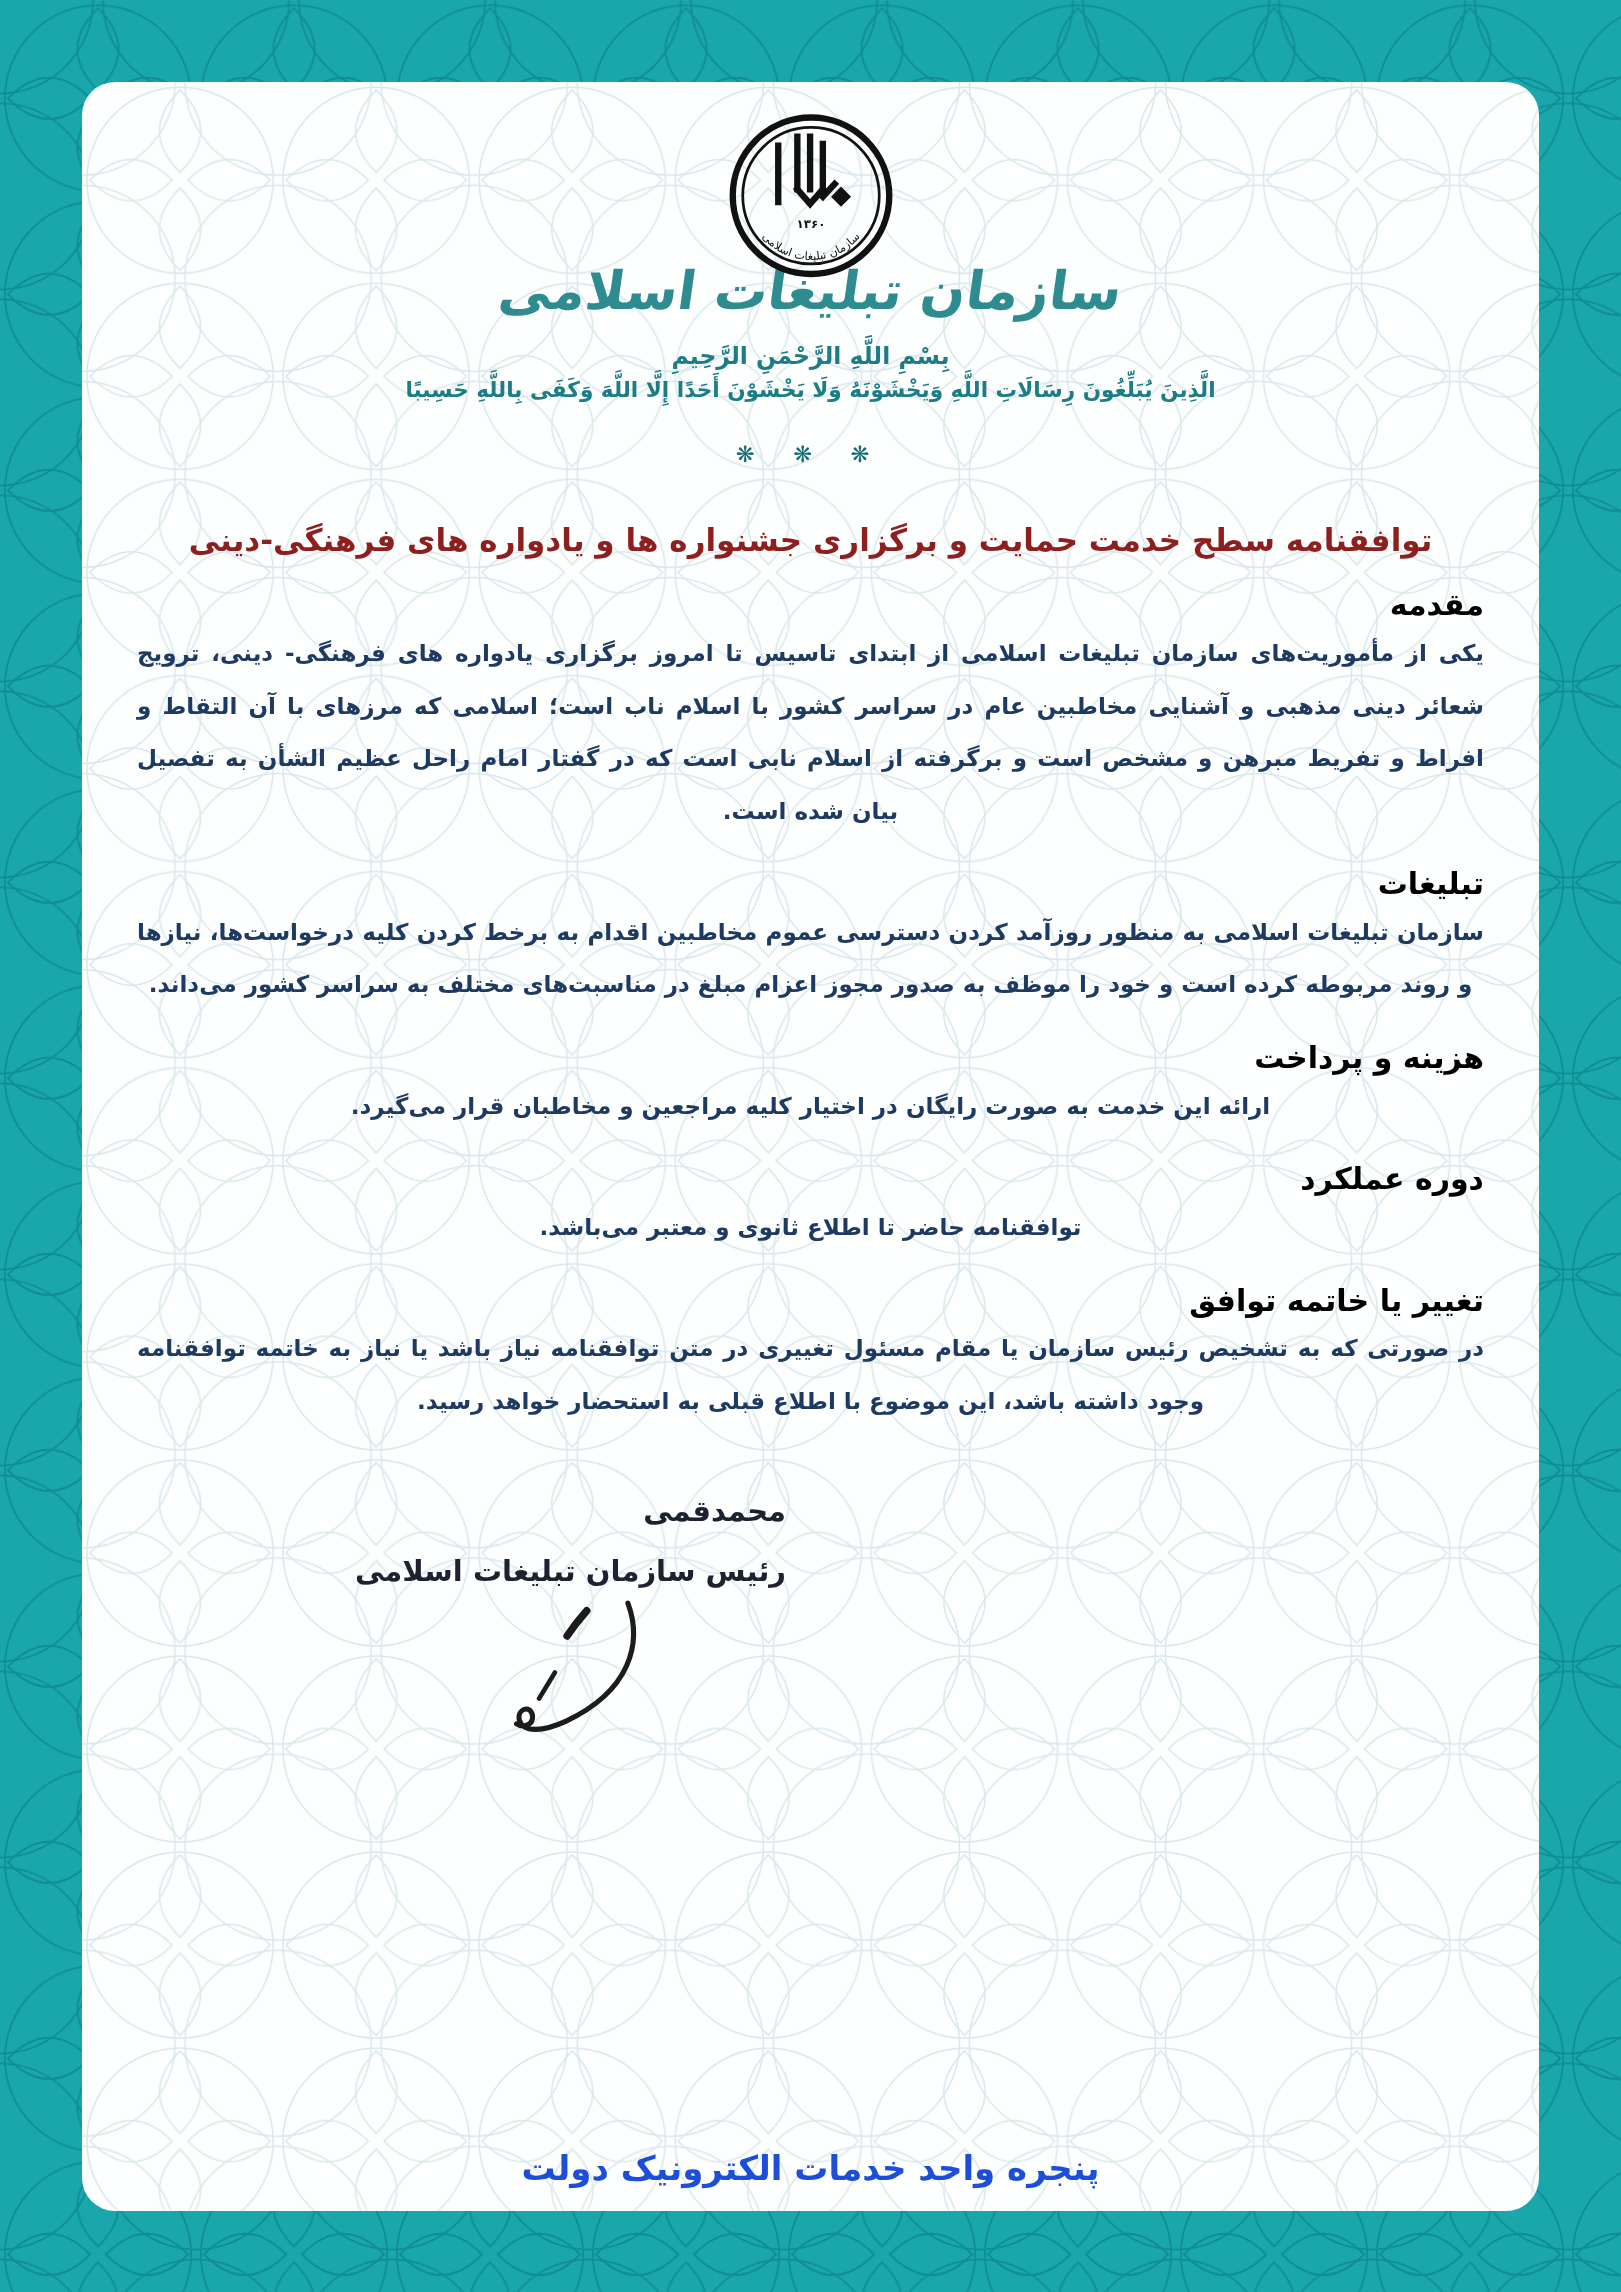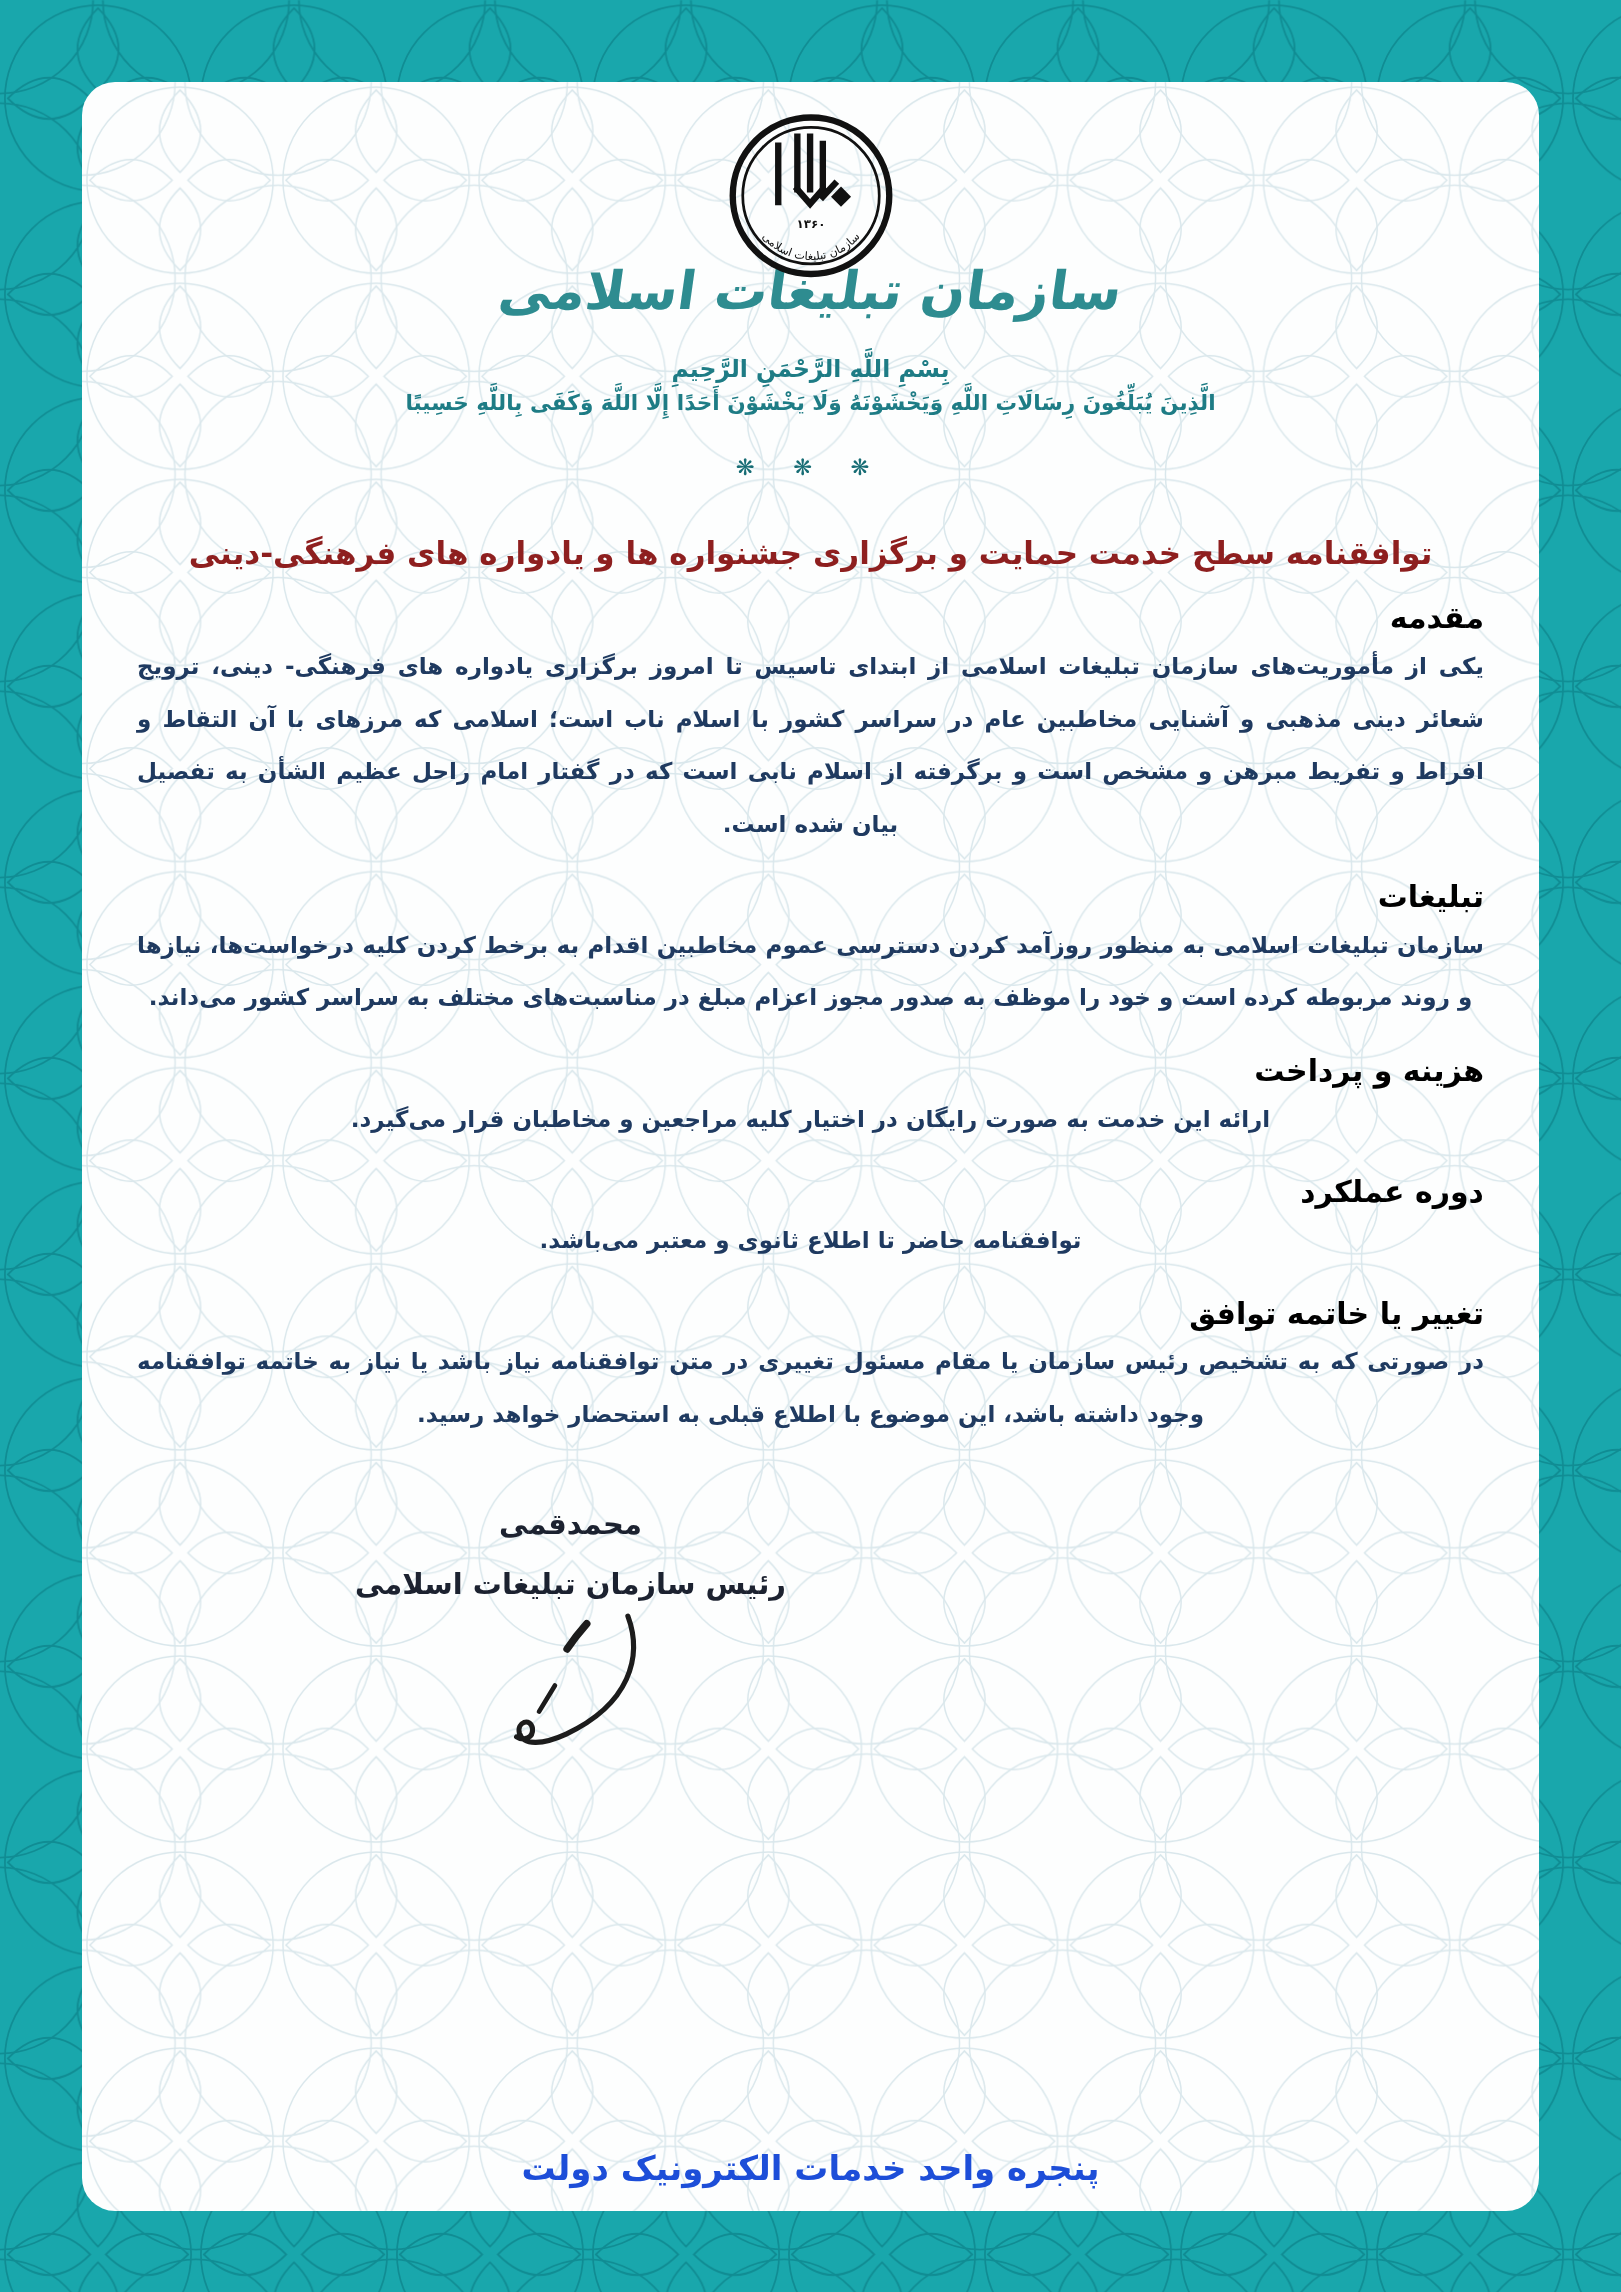--- a/index.html
+++ b/index.html
@@ -30,21 +30,21 @@
     text-align: center;
     margin-top: -41px;
     font-size: 53px;
     font-weight: bold;
     color: #2E8C90;
     transform: skewX(-8deg);
     letter-spacing: -2px;
     position: relative; z-index: 1;
   }
   .bismillah {
-    text-align: center; margin-top: 34px;
+    text-align: center; margin-top: 21px;
     font-size: 23.5px; font-weight: bold; color: #1E7C85;
   }
   .verse {
     text-align: center; margin-top: 7.8px;
     font-size: 21.6px; font-weight: bold; color: #1E7C85;
   }
   .stars {
     text-align: center; margin-top: 39px;
     font-size: 22.5px; color: #176D75; letter-spacing: 15.7px;
   }
@@ -60,21 +60,21 @@
   .section p {
     font-size: 23px; font-weight: bold; color: #1F3A60;
     line-height: 2.28;
     text-align: justify;
     text-align-last: center;
   }
   .signature {
     width: 431px;
     margin-top: 67px;
     margin-right: 698px;
-    text-align: center;
+    text-align: right;
   }
   .sig-name { font-size: 29px; font-weight: bold; color: #1C2230; }
   .sig-role { font-size: 29px; font-weight: bold; color: #1C2230; margin-top: 25.5px; }
   .sig-mark { margin: 3.9px auto 0; width: 235px; height: 159px; transform: translateX(-13.7px); }
   .sig-mark svg { width: 235px; height: 159px; display: block; }
   .footer {
     position: absolute; left: 0; right: 0; bottom: 23.5px;
     text-align: center;
     font-size: 34px; font-weight: bold; color: #1d4ed8;
   }

